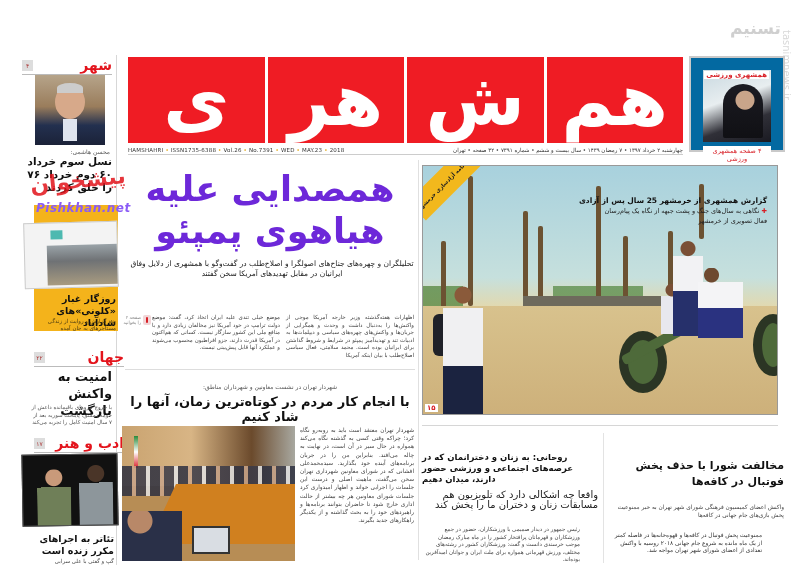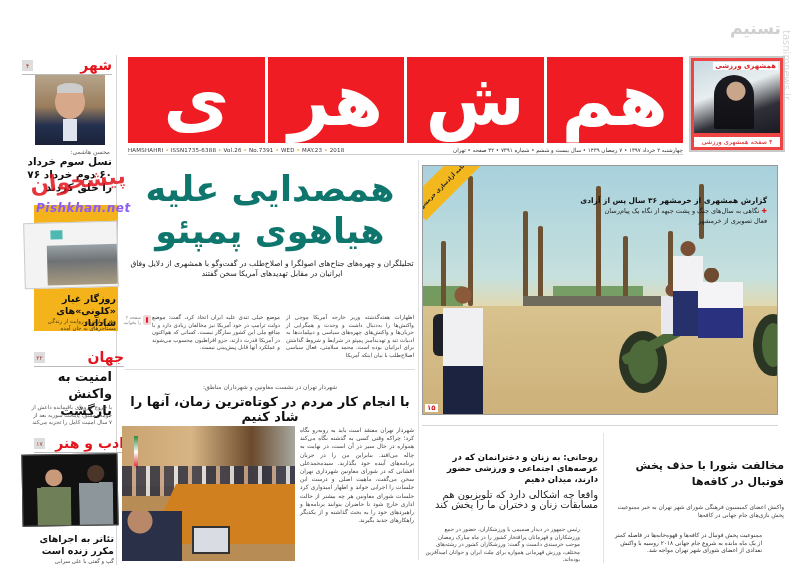--- a/index.html
+++ b/index.html
@@ -19,21 +19,21 @@
   .masthead { left: 128px; top: 57px; width: 555px; height: 86px; display: flex; gap: 0; }
   .mast-block { flex: 1; background: #ef1c24; position: relative; overflow: hidden; display: flex; align-items: center; justify-content: center; border-left: 3px solid #fff; }
   .mast-block:first-child { border-left: none; }
   .mast-glyph { color: #fff; font-family: "DejaVu Sans", sans-serif; font-weight: bold; font-size: 72px; line-height: 1; direction: rtl; }
   .dateline { left: 128px; top: 145px; width: 555px; height: 10px; font-size: 5.5px; color: #333; display: flex; justify-content: space-between; align-items: center; border-bottom: 1px solid #ccc; }
   .dateline .en { direction: ltr; letter-spacing: 0.2px; }
   .dateline .en .dot { color: #e0a000; }
   .dateline .fa { direction: rtl; }
 
   
-  .sport-card { left: 689px; top: 56px; width: 96px; height: 96px; border: 2px solid #c9c9c9; background: #ef4444; padding: 3px; }
+  .sport-card { left: 689px; top: 56px; width: 96px; height: 96px; border: 2px solid #c9c9c9; background: #0369a1; padding: 12px; }
   .sport-photo { width: 100%; height: 72px; background: linear-gradient(160deg,#c8d8e0 0%,#e8eef0 40%,#303038 70%,#1a1a22 100%); position: relative; }
   .sport-mast { position: absolute; right: 2px; top: 1px; background: #fff; color: #d81f26; font-size: 7px; font-weight: bold; padding: 0 2px; }
   .sport-person { position: absolute; left: 20px; top: 14px; width: 40px; height: 54px; background: radial-gradient(circle at 55% 30%, #c9a58a 0 9px, transparent 10px), linear-gradient(#1b1b22,#101014); border-radius: 20px 20px 2px 2px; }
   .sport-caption { font-size: 6.5px; color: #d81f26; text-align: center; direction: rtl; margin-top: 4px; background:#fff; padding:1px 0; }
 
   
   .sec-head { width: 90px; display: flex; justify-content: space-between; align-items: center; border-bottom: 1px solid #bbb; padding-bottom: 1px; }
   .sec-num { width: 11px; height: 11px; background: #ddd; color: #a33; font-size: 6px; display: flex; align-items: center; justify-content: center; }
   .sec-title { color: #e3141c; font-weight: bold; font-size: 14px; direction: rtl; }
   .lc-photo1 { left: 35px; top: 75px; width: 70px; height: 70px; background: linear-gradient(180deg,#b6a48a 0%,#9a7d5c 45%,#23304f 72%,#1b2238 100%); position: relative; overflow: hidden; }
@@ -55,21 +55,21 @@
   .lc-world-title { left: 20px; top: 368px; width: 92px; font-size: 13px; font-weight: bold; line-height: 17px; direction: rtl; text-align: right; }
   .lc-world-body { left: 30px; top: 404px; width: 82px; font-size: 5.5px; line-height: 7.5px; direction: rtl; text-align: right; color: #555; }
   .lc-art-head { left: 34px; top: 435px; }
   .lc-photo2 { left: 22px; top: 454px; width: 96px; height: 72px; background: #111; transform: rotate(-1deg); overflow: hidden; border: 1px solid #555; }
   .lc-photo2 .p1 { position: absolute; left: 14px; top: 14px; width: 34px; height: 60px; background: radial-gradient(circle at 50% 14%, #c99a7a 0 8px, transparent 9px), linear-gradient(180deg, transparent 0 18px, #6f7f58 18px); border-radius: 14px 14px 0 0; }
   .lc-photo2 .p2 { position: absolute; left: 56px; top: 10px; width: 34px; height: 64px; background: radial-gradient(circle at 50% 14%, #4a3528 0 8px, transparent 9px), linear-gradient(180deg, transparent 0 18px, #8d969b 18px); border-radius: 14px 14px 0 0; }
   .lc-art-title { left: 22px; top: 533px; width: 92px; font-size: 9.5px; font-weight: bold; line-height: 12px; direction: rtl; text-align: right; }
   .lc-art-sub { left: 22px; top: 558px; width: 92px; font-size: 5.5px; direction: rtl; text-align: right; color: #444; }
 
   
-  .main-headline { left: 125px; top: 168px; width: 290px; font-size: 35px; font-weight: bold; line-height: 42px; direction: rtl; text-align: center; color: #0f766e; letter-spacing: -0.5px; }
+  .main-headline { left: 125px; top: 168px; width: 290px; font-size: 35px; font-weight: bold; line-height: 42px; direction: rtl; text-align: center; color: #6d28d9; letter-spacing: -0.5px; }
   .main-lead { left: 128px; top: 259px; width: 288px; font-size: 7.5px; line-height: 10px; direction: rtl; text-align: center; color: #222; }
   .body-cols { left: 122px; top: 314px; width: 292px; height: 46px; display: flex; flex-direction: row-reverse; gap: 6px; }
   .body-col { flex: 1; font-size: 5.5px; line-height: 7.5px; direction: rtl; text-align: justify; color: #444; }
   .page-ref { display: flex; align-items: center; gap: 2px; font-size: 4.5px; color: #888; direction: rtl; }
   .page-ref .mark { width: 8px; height: 10px; background: #f1d6d8; border-radius: 2px; position: relative; }
   .page-ref .mark::after { content: ""; position: absolute; left: 3px; top: 2px; width: 2px; height: 6px; background: #d81f26; border-radius: 1px; }
   .pr1 { left: 123px; top: 315px; }
   .hr1 { left: 125px; top: 369px; width: 290px; height: 1px; background: #ddd; }
   .mayor-kicker { left: 125px; top: 383px; width: 290px; font-size: 6px; text-align: center; direction: rtl; color: #555; }
   .mayor-headline { left: 122px; top: 394px; width: 296px; font-size: 13px; font-weight: bold; text-align: center; direction: rtl; color: #111; }
@@ -99,21 +99,21 @@
   .feature-head { position: absolute; right: 10px; top: 6px; font-size: 16.5px; font-weight: bold; direction: rtl; color: #0c0c0c; }
   .feature-sub { position: absolute; right: 10px; top: 30px; font-size: 7.5px; font-weight: bold; direction: rtl; color: #111; }
   .feature-bullet { position: absolute; right: 10px; top: 41px; font-size: 6.5px; direction: rtl; color: #222; }
   .feature-bullet .plus { color: #d81f26; font-weight: bold; }
   .feature-bullet2 { position: absolute; right: 10px; top: 51px; font-size: 6.5px; direction: rtl; color: #222; }
   .feature-page { position: absolute; left: 2px; bottom: 2px; background: #fff; color: #d81f26; font-size: 7px; padding: 0 2px; font-weight: bold; }
 
   .hr2 { left: 422px; top: 425px; width: 356px; height: 1px; background: #d6d6d6; }
   .vsep2 { left: 603px; top: 433px; width: 1px; height: 130px; background: #e3e3e3; }
 
-  .rouhani-title { left: 422px; top: 452px; width: 176px; font-size: 8.5px; font-weight: bold; line-height: 11px; direction: rtl; text-align: right; color: #111; }
+  .rouhani-title { left: 422px; top: 452px; width: 176px; font-size: 8.5px; font-weight: bold; line-height: 11px; direction: rtl; text-align: left; color: #111; }
   .rouhani-lead { left: 422px; top: 474px; width: 176px; font-size: 10px; line-height: 10px; direction: rtl; text-align: right; color: #222; margin-top: 16px; }
   .rouhani-body { left: 422px; top: 526px; width: 158px; font-size: 5.5px; line-height: 7.5px; direction: rtl; text-align: right; color: #444; }
 
   .council-title { left: 612px; top: 458px; width: 172px; font-size: 11px; font-weight: bold; line-height: 16px; direction: rtl; text-align: right; color: #111; }
   .council-lead { left: 612px; top: 504px; width: 172px; font-size: 5.8px; line-height: 7.5px; direction: rtl; text-align: right; color: #444; }
   .council-body { left: 612px; top: 532px; width: 150px; font-size: 5.8px; line-height: 7.5px; direction: rtl; text-align: right; color: #333; }
 </style>
 </head>
 <body>
 
@@ -235,21 +235,21 @@
   <div class="ground"></div>
   <div class="wheel" style="left:196px; top:165px; width:48px; height:62px;"></div>
   <div class="wheel" style="left:330px; top:148px; width:40px; height:62px;"></div>
   <div class="barrel"></div>
   <div class="boy4"></div>
   <div class="boy2"></div>
   <div class="boy3"></div>
   <div class="bag"></div>
   <div class="boy1"></div>
   <div class="ribbon">ویژه‌نامه آزادسازی خرمشهر</div>
-  <div class="feature-sub">گزارش همشهری از خرمشهر ۳۶ سال پس از آزادی</div>
+  <div class="feature-sub">گزارش همشهری از خرمشهر 25 سال پس از آزادی</div>
   <div class="feature-bullet"><span class="plus">✚ </span><span>نگاهی به سال‌های جنگ و پشت جبهه از نگاه یک پیام‌رسان</span></div>
   <div class="feature-bullet2">فعال تصویری از خرمشهر</div>
   <div class="feature-page">۱۵</div>
 </div>
 
 <div class="abs hr2"></div>
 <div class="abs vsep2"></div>
 
 <div class="abs rouhani-title">روحانی: به زنان و دخترانمان که در عرصه‌های اجتماعی و ورزشی حضور دارند، میدان دهیم</div>
 <div class="abs rouhani-lead">واقعا چه اشکالی دارد که تلویزیون هم مسابقات زنان و دختران ما را پخش کند</div>

